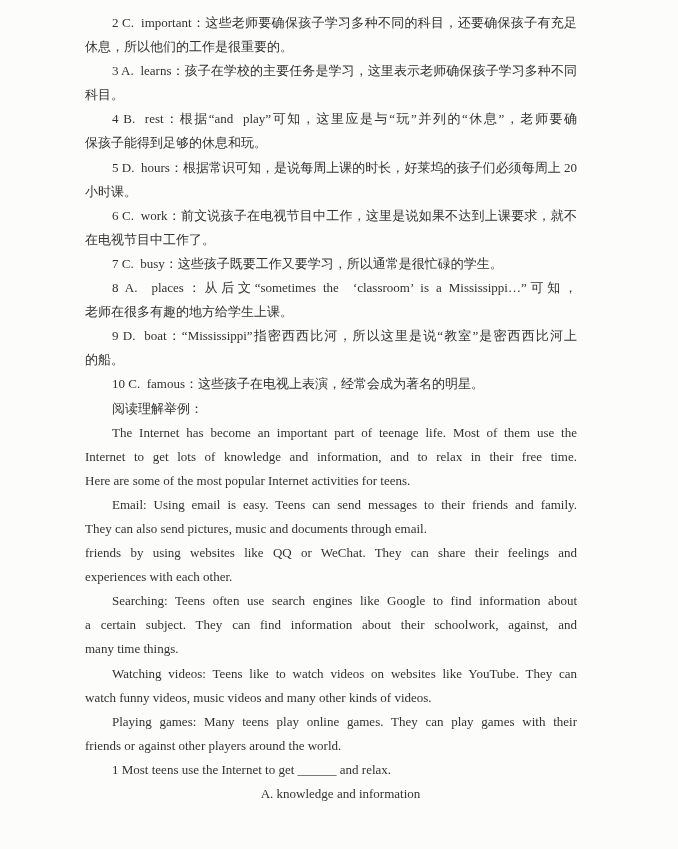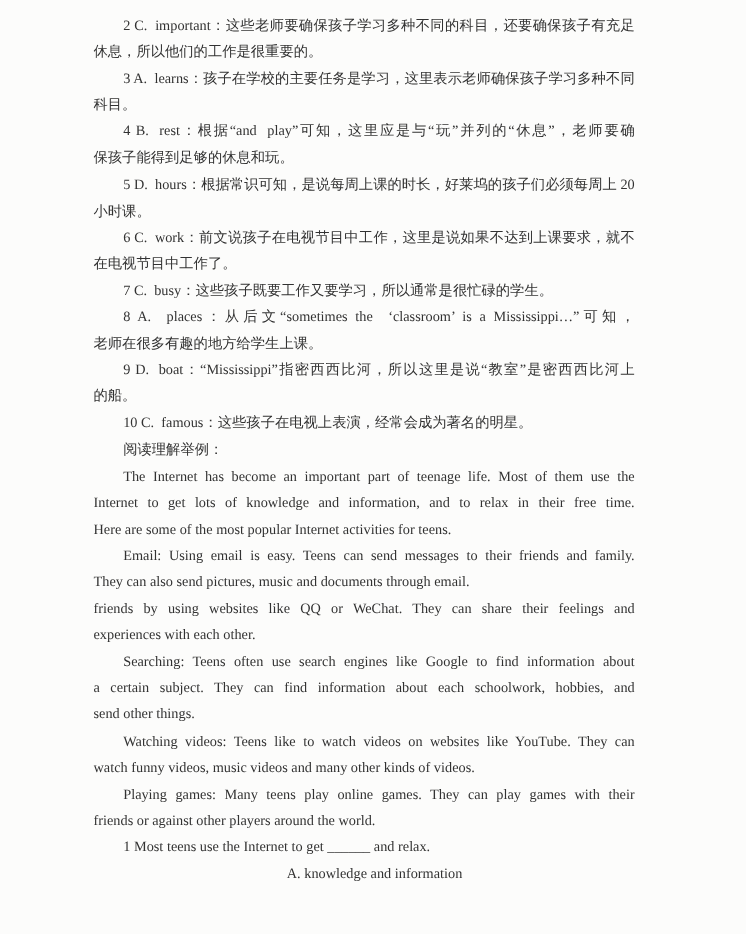--- a/index.html
+++ b/index.html
@@ -54,22 +54,22 @@
       <div class="line indent">10 C.  famous：这些孩子在电视上表演，经常会成为著名的明星。</div>
       <div class="line indent bold">阅读理解举例：</div>
       <div class="line indent fill">The Internet has become an important part of teenage life. Most of them use the</div>
       <div class="line fill">Internet to get lots of knowledge and information, and to relax in their free time.</div>
       <div class="line">Here are some of the most popular Internet activities for teens.</div>
       <div class="line indent fill">Email: Using email is easy. Teens can send messages to their friends and family.</div>
       <div class="line">They can also send pictures, music and documents through email.</div>
       <div class="line fill">friends by using websites like QQ or WeChat. They can share their feelings and</div>
       <div class="line">experiences with each other.</div>
       <div class="line indent fill">Searching: Teens often use search engines like Google to find information about</div>
-      <div class="line fill">a certain subject. They can find information about each schoolwork, hobbies, and</div>
-      <div class="line">send other things.</div>
+      <div class="line fill">a certain subject. They can find information about their schoolwork, against, and</div>
+      <div class="line">many time things.</div>
       <div class="line indent fill">Watching videos: Teens like to watch videos on websites like YouTube. They can</div>
       <div class="line">watch funny videos, music videos and many other kinds of videos.</div>
       <div class="line indent fill">Playing games: Many teens play online games. They can play games with their</div>
       <div class="line">friends or against other players around the world.</div>
       <div class="line indent">1 Most teens use the Internet to get ______ and relax.</div>
       <div class="line indent-sm">A. knowledge and information</div>
     </div>
 </div>
 
 </body></html>

